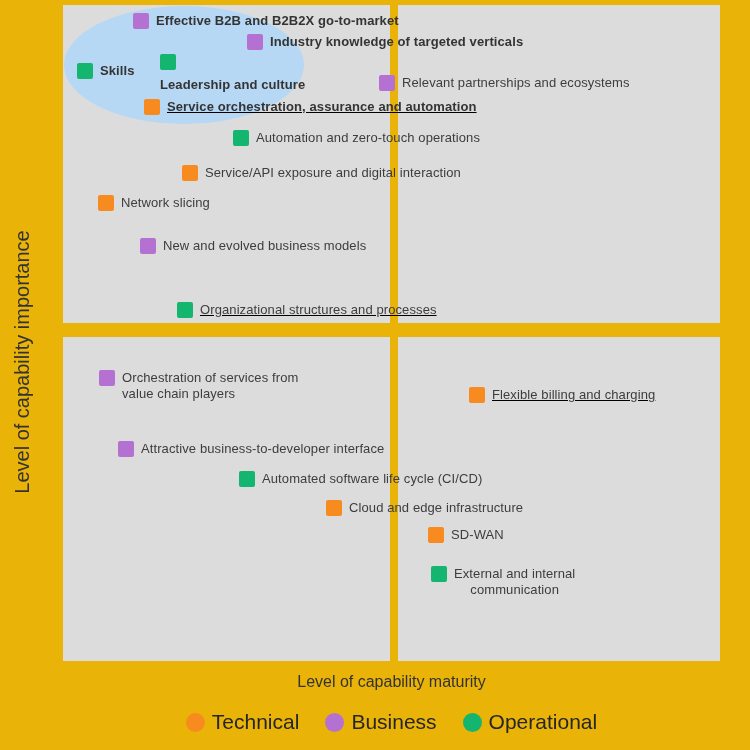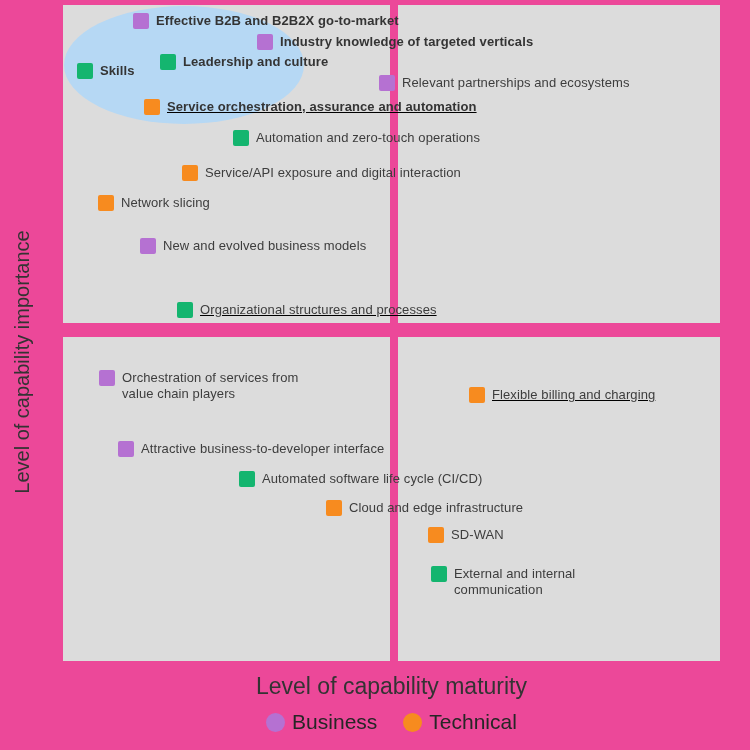--- a/index.html
+++ b/index.html
@@ -1,21 +1,21 @@
 <!DOCTYPE html>
 <html><head>
 <meta charset="utf-8">
 <style>
   html, body { margin: 0; padding: 0; background: #ffffff; }
   body { font-family: "Liberation Sans", sans-serif; }
   .figure {
     position: relative;
     width: 750px;
     height: 750px;
-    background: #ec4899;
+    background: #eab308;
     overflow: hidden;
   }
   .quadrant {
     position: absolute;
     background: #dcdcdc;
   }
   #q-tl { left: 63px;  top: 5px;   width: 327px; height: 318px; }
   #q-tr { left: 398px; top: 5px;   width: 322px; height: 318px; }
   #q-bl { left: 63px;  top: 337px; width: 327px; height: 324px; }
   #q-br { left: 398px; top: 337px; width: 322px; height: 324px; }
@@ -51,21 +51,21 @@
     transform: translate(-50%, -50%) rotate(-90deg);
     font-size: 20px;
     color: #333333;
     white-space: nowrap;
   }
   .x-axis-label {
     position: absolute;
     left: 63px; top: 673px;
     width: 657px;
     text-align: center;
-    font-size: 23px;
+    font-size: 16px;
     color: #333333;
   }
   .legend {
     position: absolute;
     left: 63px; top: 710px;
     width: 657px;
     display: flex;
     justify-content: center;
     align-items: center;
     gap: 26px;
@@ -94,25 +94,25 @@
   <div class="quadrant" id="q-bl"></div>
   <div class="quadrant" id="q-br"></div>
 
   <div class="highlight-ellipse"></div>
 
   <div id="points">
       <div class="point" style="left: 133px; top: 13px;">
         <span class="marker" style="background: rgb(181, 113, 210);"></span>
         <span class="plabel bold">Effective B2B and B2B2X go-to-market</span>
       </div>
-      <div class="point" style="left: 257px; top: 34px;">
+      <div class="point" style="left: 247px; top: 34px;">
         <span class="marker" style="background: rgb(181, 113, 210);"></span>
         <span class="plabel bold">Industry knowledge of targeted verticals</span>
       </div>
-      <div class="point" style="left: 160px; top: 54px;">
+      <div class="point" style="left: 160px; top: 54px; flex-direction: column;">
         <span class="marker" style="background: rgb(20, 181, 111);"></span>
         <span class="plabel bold">Leadership and culture</span>
       </div>
       <div class="point" style="left: 77px; top: 63px;">
         <span class="marker" style="background: rgb(20, 181, 111);"></span>
         <span class="plabel bold">Skills</span>
       </div>
       <div class="point" style="left: 379px; top: 75px; text-align: center;">
         <span class="marker" style="background: rgb(181, 113, 210);"></span>
         <span class="plabel">Relevant partnerships and ecosystems</span>
@@ -158,33 +158,37 @@
         <span class="plabel">Flexible billing and charging</span>
       </div>
       <div class="point" style="left: 326px; top: 500px;">
         <span class="marker" style="background: rgb(247, 139, 31);"></span>
         <span class="plabel">Cloud and edge infrastructure</span>
       </div>
       <div class="point" style="left: 428px; top: 527px;">
         <span class="marker" style="background: rgb(247, 139, 31);"></span>
         <span class="plabel">SD-WAN</span>
       </div>
-      <div class="point" style="left: 431px; top: 566px;">
+      <div class="point" style="left: 431px; top: 566px; text-align: center;">
         <span class="marker" style="background: rgb(20, 181, 111);"></span>
         <span class="plabel">External and internal<br>communication</span>
       </div>
     </div>
 
   <div class="y-axis-label">Level of capability importance</div>
   <div class="x-axis-label">Level of capability maturity</div>
 
   <div class="legend">
     <div class="legend-item">
+      <span class="legend-dot" style="background: rgb(247, 139, 31);"></span>
+      <span class="legend-label">Technical</span>
+    </div>
+    <div class="legend-item">
       <span class="legend-dot" style="background: rgb(181, 113, 210);"></span>
       <span class="legend-label">Business</span>
     </div>
     <div class="legend-item">
-      <span class="legend-dot" style="background: rgb(247, 139, 31);"></span>
-      <span class="legend-label">Technical</span>
+      <span class="legend-dot" style="background: rgb(20, 181, 111);"></span>
+      <span class="legend-label">Operational</span>
     </div>
   </div>
 
 </div>
 
 </body></html>

